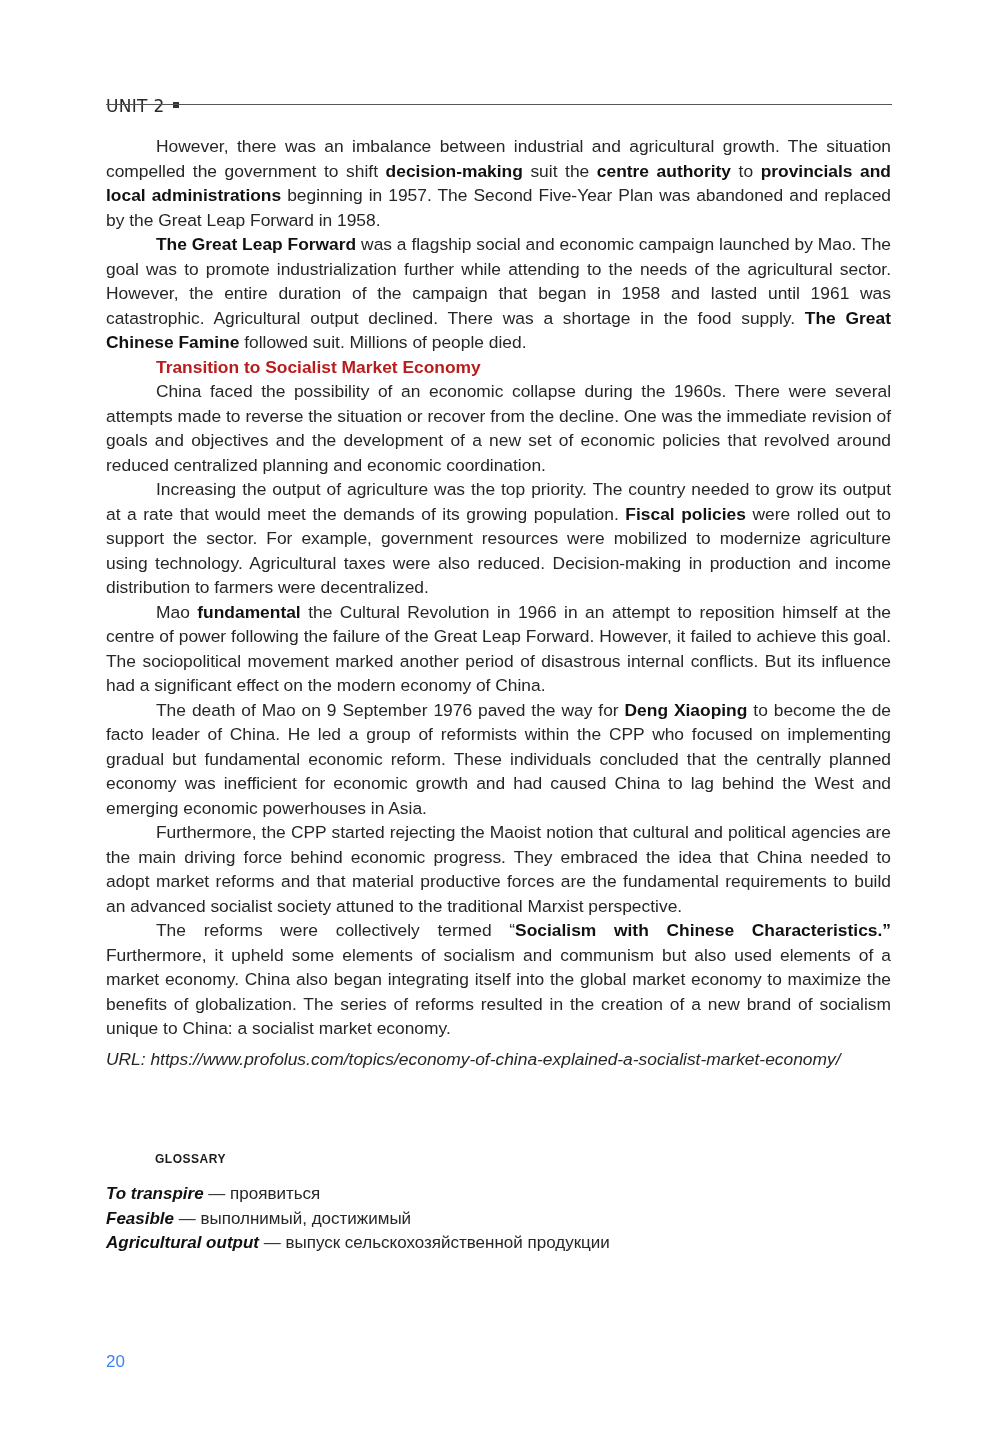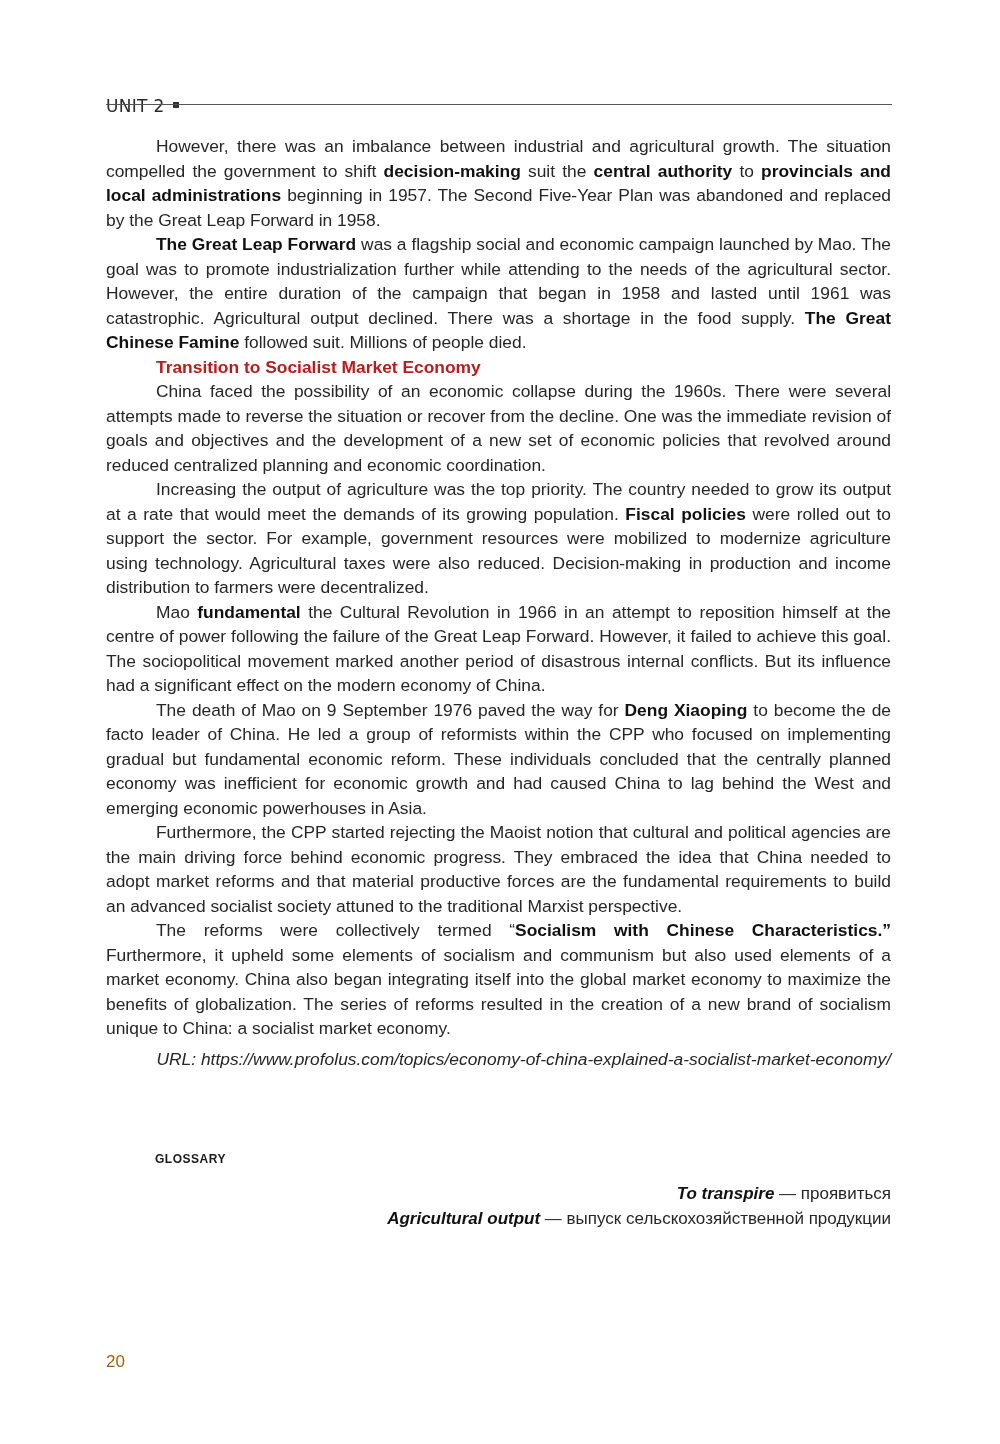--- a/index.html
+++ b/index.html
@@ -16,58 +16,59 @@
     }
     .body {
       position: absolute; left: 106px; top: 134px; width: 785px;
       font-family: "Liberation Sans", sans-serif; font-size: 17.4px; line-height: 24.5px;
       text-align: justify; color: #262626;
     }
     .body p { margin: 0; text-indent: 50px; }
     .body p.sub { text-indent: 50px; font-weight: bold; color: #b91c1c; }
     .body b { color: #111; }
     .url {
-      text-align: right; font-style: italic; margin-top: 6px;
+      font-style: italic; margin-top: 6px;
     }
     .glossary-title {
       position: absolute; left: 155px; top: 1152px;
       font-family: "Liberation Sans", sans-serif; font-size: 12px; font-weight: bold; color: #1a1a1a;
       letter-spacing: 0.5px;
     }
     .glossary {
       position: absolute; left: 106px; top: 1182px; width: 785px;
-      font-family: "Liberation Sans", sans-serif; font-size: 17px; line-height: 24.6px; color: #262626; text-align: right;
+      font-family: "Liberation Sans", sans-serif; font-size: 17px; line-height: 24.6px; color: #262626;
     }
     .glossary .term { font-weight: bold; font-style: italic; color: #111; }
     .glossary .dash { color: #333; }
     .pagenum {
       position: absolute; left: 106px; top: 1352px;
-      font-family: "Liberation Sans", sans-serif; font-size: 17px; color: #a16207;
+      font-family: "Liberation Sans", sans-serif; font-size: 17px; color: #3b82f6;
     }
   </style>
 </head>
 <body>
 
 <div class="header">
   <span>UNIT 2</span><span class="sq"></span>
 </div>
 <div class="rule"></div>
 
 <div class="body">
-  <p><span>However, there was an imbalance between industrial and agricultural growth. The situation compelled the government to shift </span><b>decision-making</b><span> suit the </span><b>central authority</b><span> to </span><b>provincials and local administrations</b><span> beginning in 1957. The Second Five-Year Plan was abandoned and replaced by the Great Leap Forward in 1958.</span></p>
+  <p><span>However, there was an imbalance between industrial and agricultural growth. The situation compelled the government to shift </span><b>decision-making</b><span> suit the </span><b>centre authority</b><span> to </span><b>provincials and local administrations</b><span> beginning in 1957. The Second Five-Year Plan was abandoned and replaced by the Great Leap Forward in 1958.</span></p>
   <p><b>The Great Leap Forward</b><span> was a flagship social and economic campaign launched by Mao. The goal was to promote industrialization further while attending to the needs of the agricultural sector. However, the entire duration of the campaign that began in 1958 and lasted until 1961 was catastrophic. Agricultural output declined. There was a shortage in the food supply. </span><b>The Great Chinese Famine</b><span> followed suit. Millions of people died.</span></p>
   <p class="sub">Transition to Socialist Market Economy</p>
   <p>China faced the possibility of an economic collapse during the 1960s. There were several attempts made to reverse the situation or recover from the decline. One was the immediate revision of goals and objectives and the development of a new set of economic policies that revolved around reduced centralized planning and economic coordination.</p>
   <p><span>Increasing the output of agriculture was the top priority. The country needed to grow its output at a rate that would meet the demands of its growing population. </span><b>Fiscal policies</b><span> were rolled out to support the sector. For example, government resources were mobilized to modernize agriculture using technology. Agricultural taxes were also reduced. Decision-making in production and income distribution to farmers were decentralized.</span></p>
   <p><span>Mao </span><b>fundamental</b><span> the Cultural Revolution in 1966 in an attempt to reposition himself at the centre of power following the failure of the Great Leap Forward. However, it failed to achieve this goal. The sociopolitical movement marked another period of disastrous internal conflicts. But its influence had a significant effect on the modern economy of China.</span></p>
   <p><span>The death of Mao on 9 September 1976 paved the way for </span><b>Deng Xiaoping</b><span> to become the de facto leader of China. He led a group of reformists within the CPP who focused on implementing gradual but fundamental economic reform. These individuals concluded that the centrally planned economy was inefficient for economic growth and had caused China to lag behind the West and emerging economic powerhouses in Asia.</span></p>
   <p>Furthermore, the CPP started rejecting the Maoist notion that cultural and political agencies are the main driving force behind economic progress. They embraced the idea that China needed to adopt market reforms and that material productive forces are the fundamental requirements to build an advanced socialist society attuned to the traditional Marxist perspective.</p>
   <p><span>The reforms were collectively termed “</span><b>Socialism with Chinese Characteristics.”</b><span> Furthermore, it upheld some elements of socialism and communism but also used elements of a market economy. China also began integrating itself into the global market economy to maximize the benefits of globalization. The series of reforms resulted in the creation of a new brand of socialism unique to China: a socialist market economy.</span></p>
   <div class="url">URL: https://www.profolus.com/topics/economy-of-china-explained-a-socialist-market-economy/</div>
 </div>
 
 <div class="glossary-title">GLOSSARY</div>
 <div class="glossary">
   <div><span class="term">To transpire</span><span class="dash"> — </span><span>проявиться</span></div>
+  <div><span class="term">Feasible</span><span class="dash"> — </span><span>выполнимый, достижимый</span></div>
   <div><span class="term">Agricultural output</span><span class="dash"> — </span><span>выпуск сельскохозяйственной продукции</span></div>
 </div>
 
 <div class="pagenum">20</div>
 
 </body></html>

